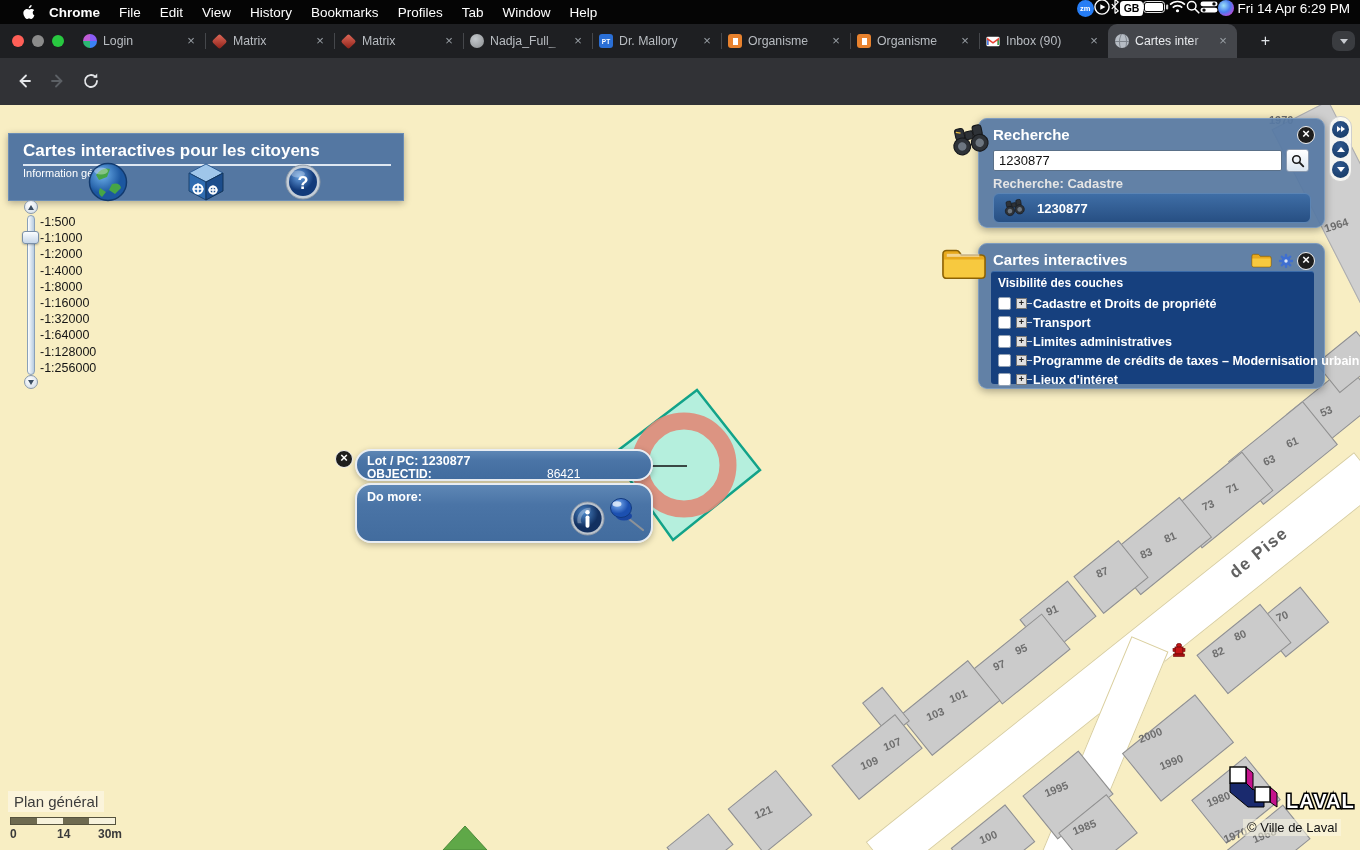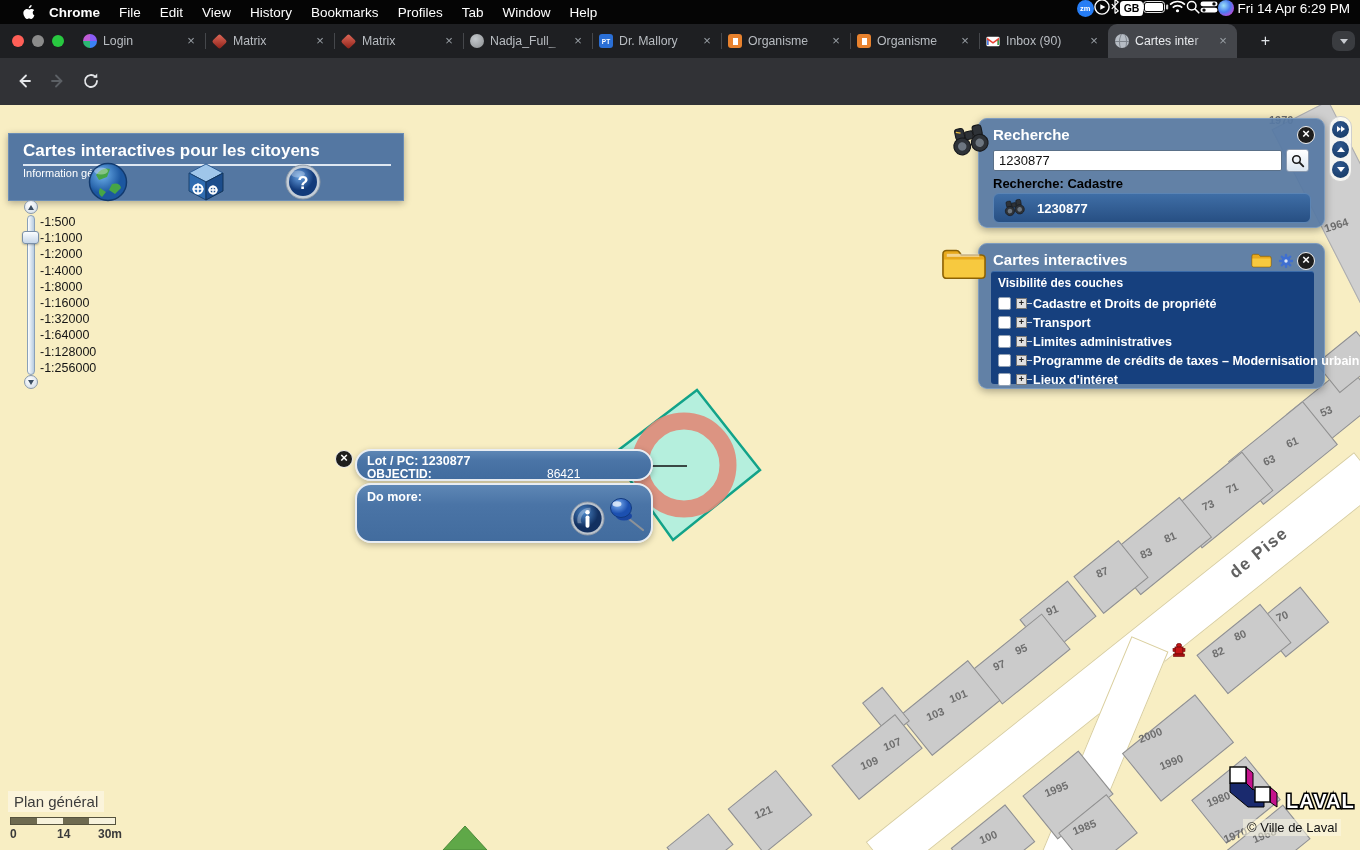--- a/index.html
+++ b/index.html
@@ -120,21 +120,21 @@
     color:#fff;font-size:13px;font-weight:bold;line-height:14px;text-align:center;}
   .xbtn::after{content:"×";}
 
   #search-panel{left:978px;top:13px;width:347px;height:110px;}
   #search-close{right:9px;top:7px;}
   #binoc-big{position:absolute;left:-28px;top:2px;transform:rotate(-12deg);}
   #search-input{position:absolute;left:14px;top:31px;width:289px;height:21px;border:1px solid #5a7088;border-radius:2px;
     font-size:13px;padding:0 5px;background:#fff;color:#111;}
   #search-btn{position:absolute;left:307px;top:30px;width:23px;height:23px;border:1px solid #8a9ab0;border-radius:3px;
     background:linear-gradient(#ffffff,#dce6f0);display:flex;align-items:center;justify-content:center;}
-  #search-scope{position:absolute;left:14px;top:57px;font-size:13px;font-weight:bold;color:#000000;}
+  #search-scope{position:absolute;left:14px;top:57px;font-size:13px;font-weight:bold;color:#e5e5e5;}
   #search-result{position:absolute;left:14px;top:74px;width:318px;height:30px;border-radius:6px;
     background:linear-gradient(#3f6ea6,#274f83);border:1px solid #5b84b4;display:flex;align-items:center;}
   #result-binoc{margin-left:10px;transform:rotate(-10deg);}
   #result-text{margin-left:12px;font-size:13px;font-weight:bold;color:#fff;}
 
   #mini-toolbar{position:absolute;left:1329px;top:11px;width:23px;height:66px;z-index:10;
     background:rgba(252,252,248,.85);border:1px solid #cfcfcf;border-radius:11px;
     display:flex;flex-direction:column;align-items:center;justify-content:center;gap:3px;}
   .navbtn{width:17px;height:17px;border-radius:50%;background:radial-gradient(circle at 40% 30%,#2e578f,#12365f);
     display:flex;align-items:center;justify-content:center;gap:0px;}

